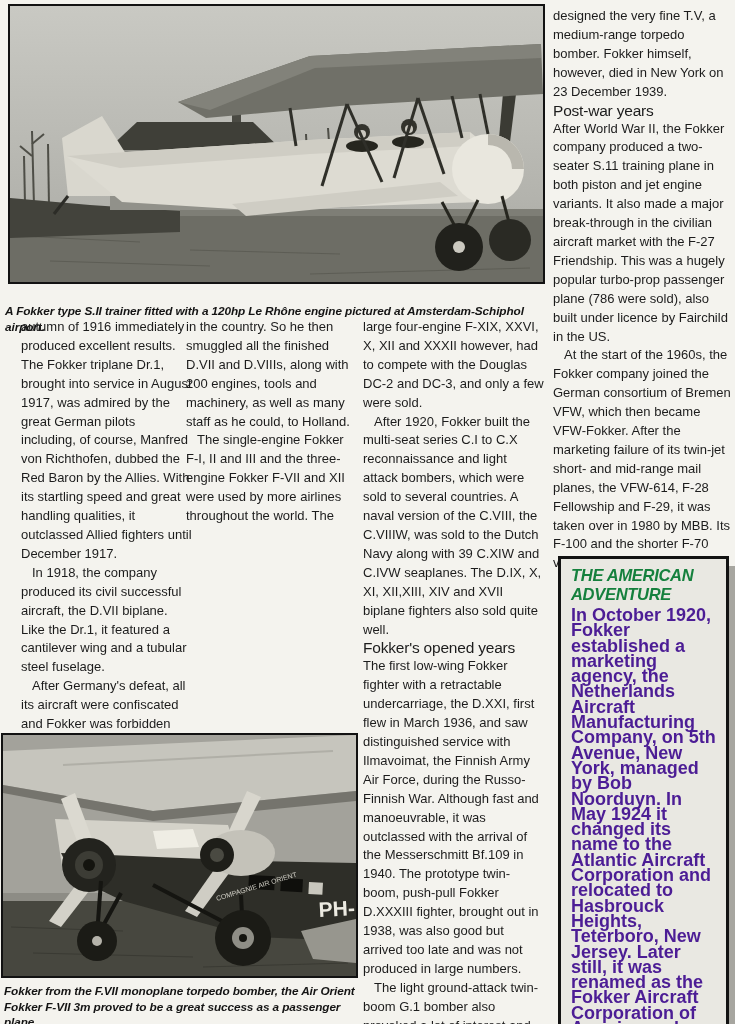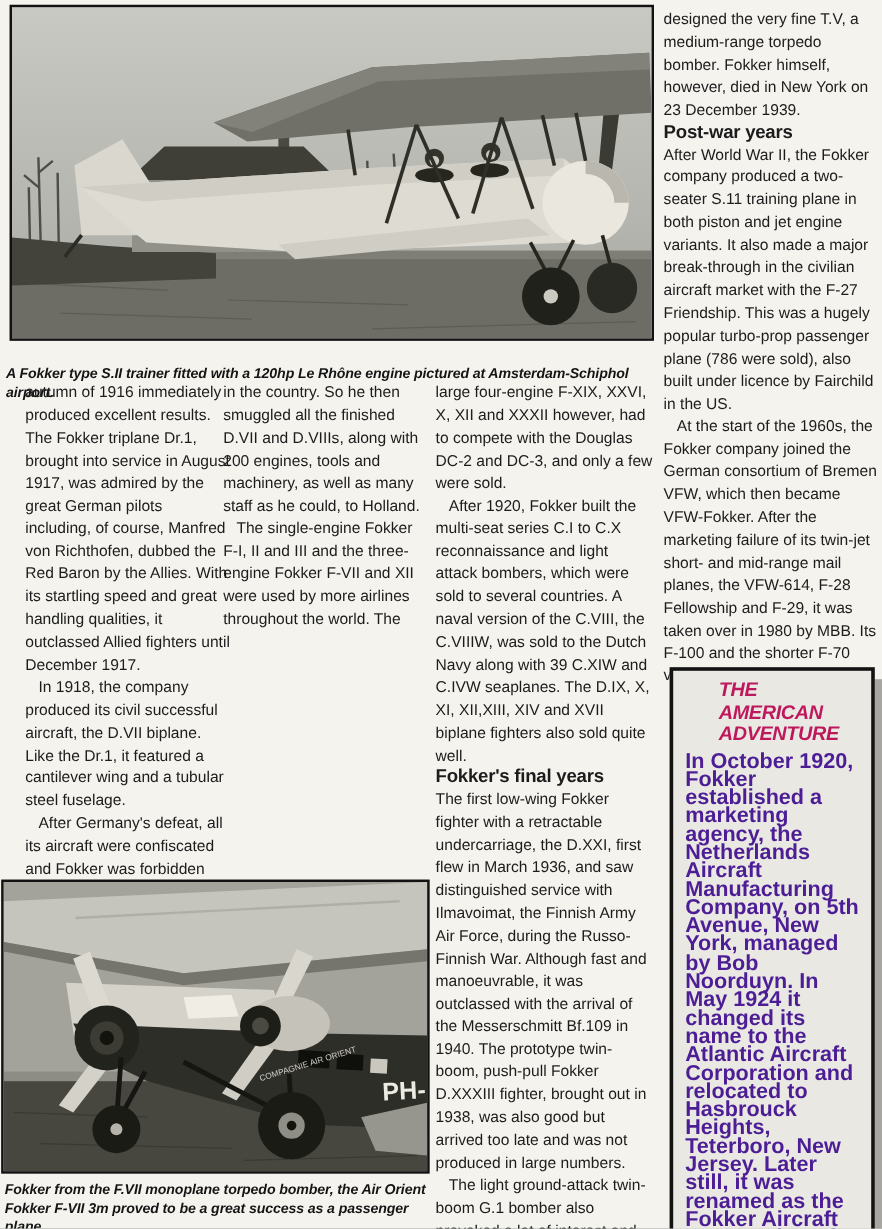--- a/index.html
+++ b/index.html
@@ -18,32 +18,32 @@
   .caption-top    { left:5px; top:304px; width:545px; }
   .caption-bottom { left:4px; top:984px; width:365px; }
   .col { position:absolute; font-size:13px; line-height:18.9px; }
   .col1 { left:21px;   top:318px; width:171px; }
   .col2 { left:186px; top:318px; width:169px; }
   .col3 { left:363px; top:318px; width:181px; }
   .col4 { left:553px; top:7px;   width:181px; }
   .col p { margin:0; }
   .para.indent { text-indent:11px; }
   .subhead {
-    font-size:15.5px; font-weight:bold; letter-spacing:-0.2px;
+    font-size:15.5px; font-weight:normal; letter-spacing:-0.2px;
     margin:13px 0 3px 0; line-height:18px;
   }
   .sidebar-box {
     position:absolute; left:558px; top:556px; width:146px;
     background:#e9e8e2; border:3px solid #131313;
     padding:7px 9px 10px 10px;
     box-shadow:9px 10px 0 0 #a7a6a0;
   }
   .box-title {
     font-size:16.5px; font-weight:bold; font-style:italic;
-    line-height:18.5px; letter-spacing:-0.3px; color:#be185d;margin-left:28px;
+    line-height:18.5px; letter-spacing:-0.3px; color:#15803d;
   }
   .box-body {
     margin-top:5px; font-size:18px; font-weight:bold; 
     line-height:15.3px; color:#4c1d95;
   }
   svg { display:block; }
 </style>
 </head>
 <body>
 
@@ -160,21 +160,21 @@
   </div>
 
   <div class="col col2">
     <p class="para">in the country. So he then smuggled all the finished D.VII and D.VIIIs, along with 200 engines, tools and machinery, as well as many staff as he could, to Holland.</p>
     <p class="para indent">The single-engine Fokker F-I, II and III and the three-engine Fokker F-VII and XII were used by more airlines throughout the world. The</p>
   </div>
 
   <div class="col col3">
     <p class="para">large four-engine F-XIX, XXVI, X, XII and XXXII however, had to compete with the Douglas DC-2 and DC-3, and only a few were sold.</p>
     <p class="para indent">After 1920, Fokker built the multi-seat series C.I to C.X reconnaissance and light attack bombers, which were sold to several countries. A naval version of the C.VIII, the C.VIIIW, was sold to the Dutch Navy along with 39 C.XIW and C.IVW seaplanes. The D.IX, X, XI, XII,XIII, XIV and XVII biplane fighters also sold quite well.</p>
-    <p class="subhead">Fokker's final years</p>
+    <p class="subhead">Fokker's opened years</p>
     <p class="para">The first low-wing Fokker fighter with a retractable undercarriage, the D.XXI, first flew in March 1936, and saw distinguished service with Ilmavoimat, the Finnish Army Air Force, during the Russo-Finnish War. Although fast and manoeuvrable, it was outclassed with the arrival of the Messerschmitt Bf.109 in 1940. The prototype twin-boom, push-pull Fokker D.XXXIII fighter, brought out in 1938, was also good but arrived too late and was not produced in large numbers.</p>
     <p class="para indent">The light ground-attack twin-boom G.1 bomber also provoked a lot of interest and demonstrated its value in May–June 1940. Fokker also</p>
   </div>
 
   <div class="col col4">
     <p class="para">designed the very fine T.V, a medium-range torpedo bomber. Fokker himself, however, died in New York on 23 December 1939.</p>
     <p class="subhead">Post-war years</p>
     <p class="para">After World War II, the Fokker company produced a two-seater S.11 training plane in both piston and jet engine variants. It also made a major break-through in the civilian aircraft market with the F-27 Friendship. This was a hugely popular turbo-prop passenger plane (786 were sold), also built under licence by Fairchild in the US.</p>
     <p class="para indent">At the start of the 1960s, the Fokker company joined the German consortium of Bremen VFW, which then became VFW-Fokker. After the marketing failure of its twin-jet short- and mid-range mail planes, the VFW-614, F-28 Fellowship and F-29, it was taken over in 1980 by MBB. Its F-100 and the shorter F-70 version are still in use.</p>
   </div>

